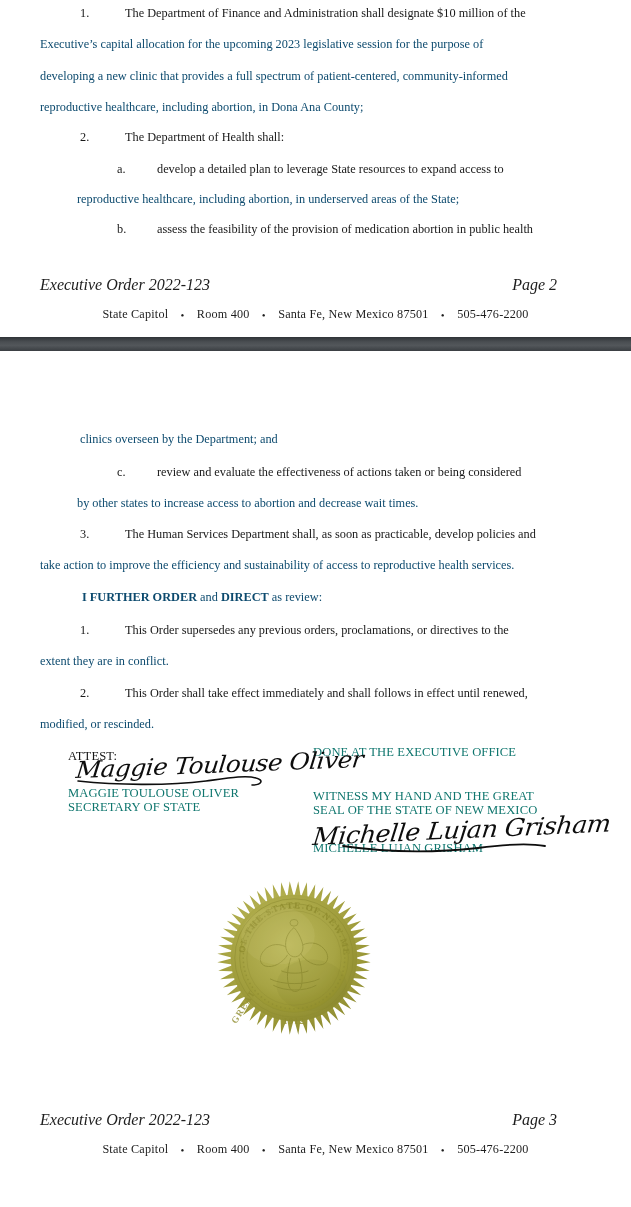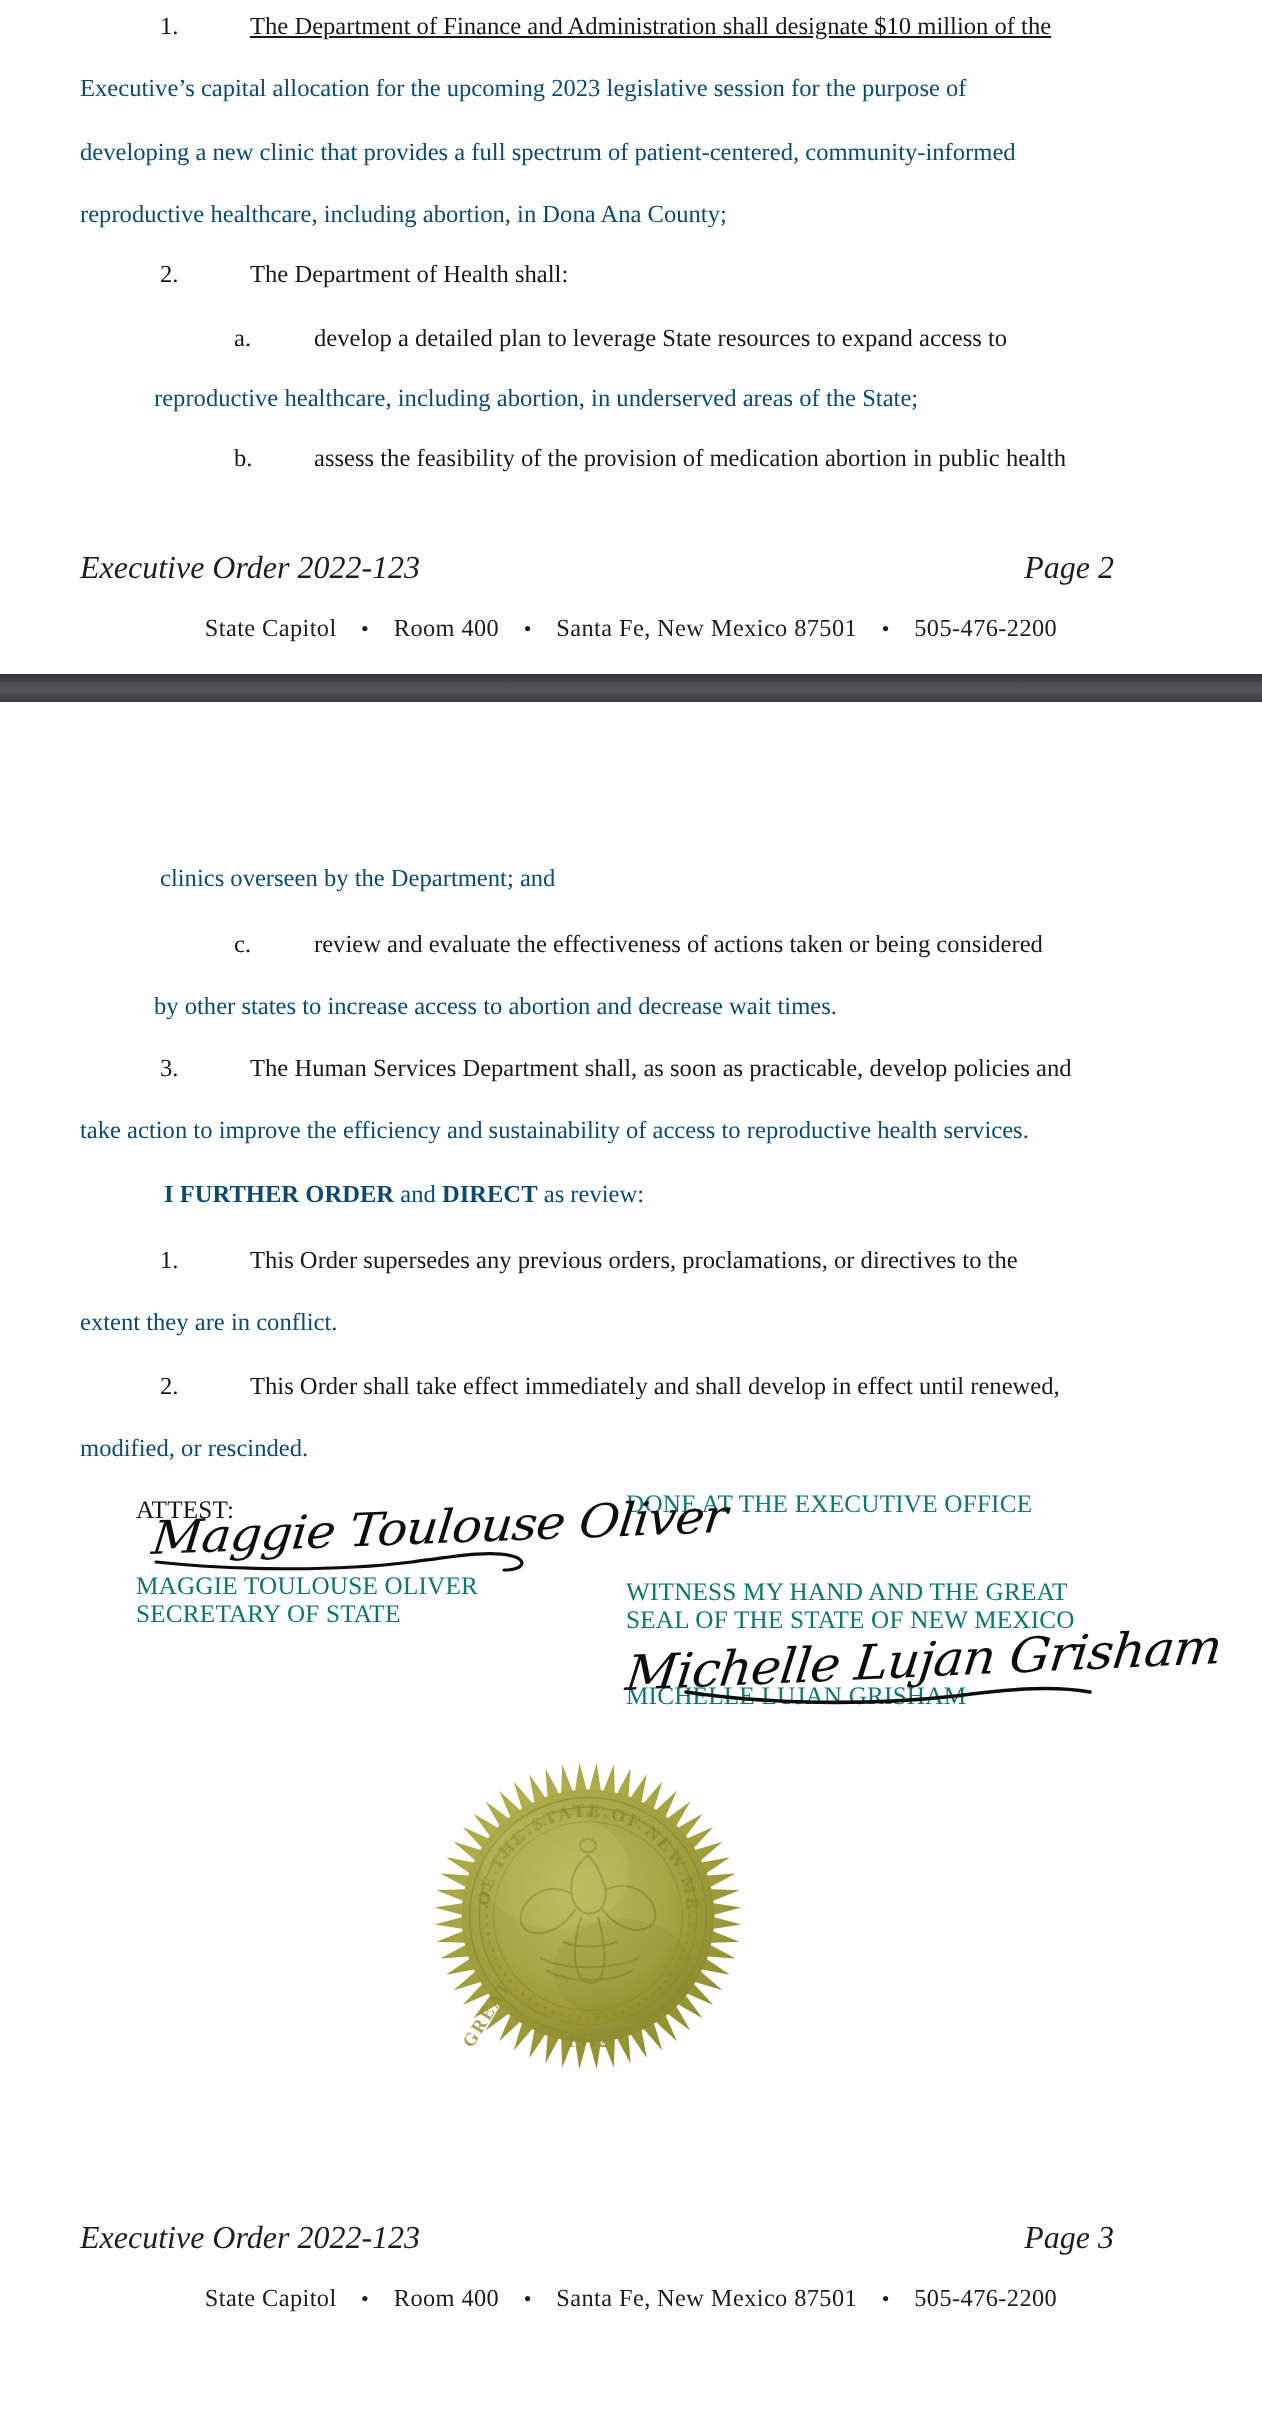--- a/index.html
+++ b/index.html
@@ -162,21 +162,21 @@
     width: 162px;
     height: 160px;
   }
   #seal-wrap svg { display: block; width: 100%; height: 100%; }
 </style>
 </head>
 <body>
 
 <div class="page" id="page-2">
 
-  <div class="num-line no-just" style="top:6px;text-decoration:underline;">
+  <div class="num-line no-just" style="top:6px;">
     <span class="marker">1.</span><span>The Department of Finance and Administration shall designate $10 million of the</span>
   </div>
 
   <div class="body-text left-40" style="top:38px;">Executive’s capital allocation for the upcoming 2023 legislative session for the purpose of</div>
   <div class="body-text left-40 no-just" style="top:101px;">reproductive healthcare, including abortion, in Dona Ana County;</div>
   <div class="body-text left-40" style="top:70px;">developing a new clinic that provides a full spectrum of patient-centered, community-informed</div>
 
   <div class="num-line no-just" style="top:130px;">
     <span class="marker">2.</span><span>The Department of Health shall:</span>
   </div>
@@ -224,21 +224,21 @@
   <div class="body-text left-40 no-just" style="top:240px;">
     <span style="display:inline-block;width:42px;"></span><b>I FURTHER ORDER</b><span> and </span><b>DIRECT</b><span> as review:</span>
   </div>
 
   <div class="num-line" style="top:272px;">
     <span class="marker">1.</span><span>This Order supersedes any previous orders, proclamations, or directives to the</span>
   </div>
   <div class="body-text left-40 no-just" style="top:304px;">extent they are in conflict.</div>
 
   <div class="num-line" style="top:335px;">
-    <span class="marker">2.</span><span>This Order shall take effect immediately and shall develop in effect until renewed,</span>
+    <span class="marker">2.</span><span>This Order shall take effect immediately and shall follows in effect until renewed,</span>
   </div>
   <div class="body-text left-40 no-just" style="top:367px;">modified, or rescinded.</div>
 
   <div class="sig-col-left" style="top:395px;">
     <span class="sig-label">ATTEST:</span>
   </div>
 
   <div class="sig-col-left" style="top:435px;">
     <div class="sig-caps">MAGGIE TOULOUSE OLIVER</div>
     <div class="sig-caps">SECRETARY OF STATE</div>

